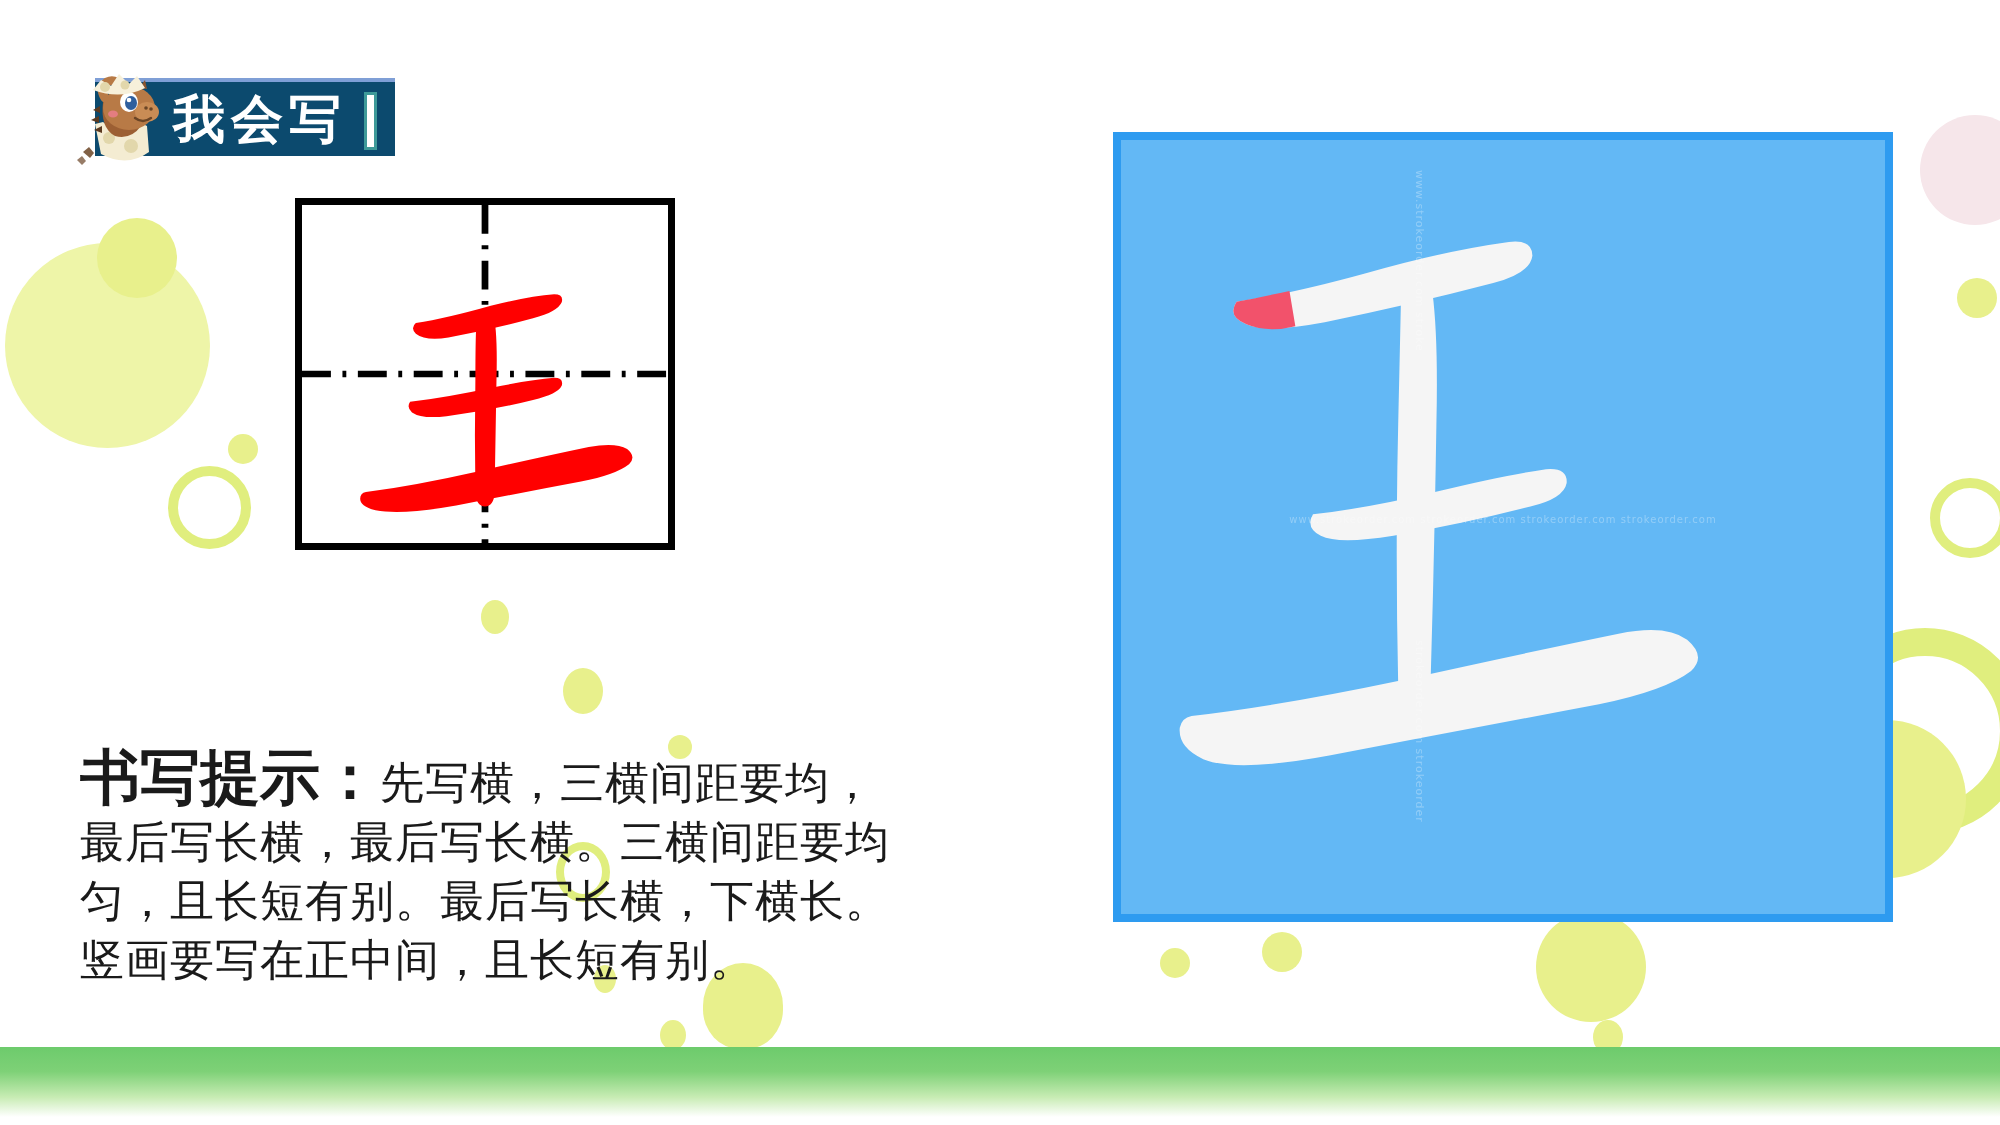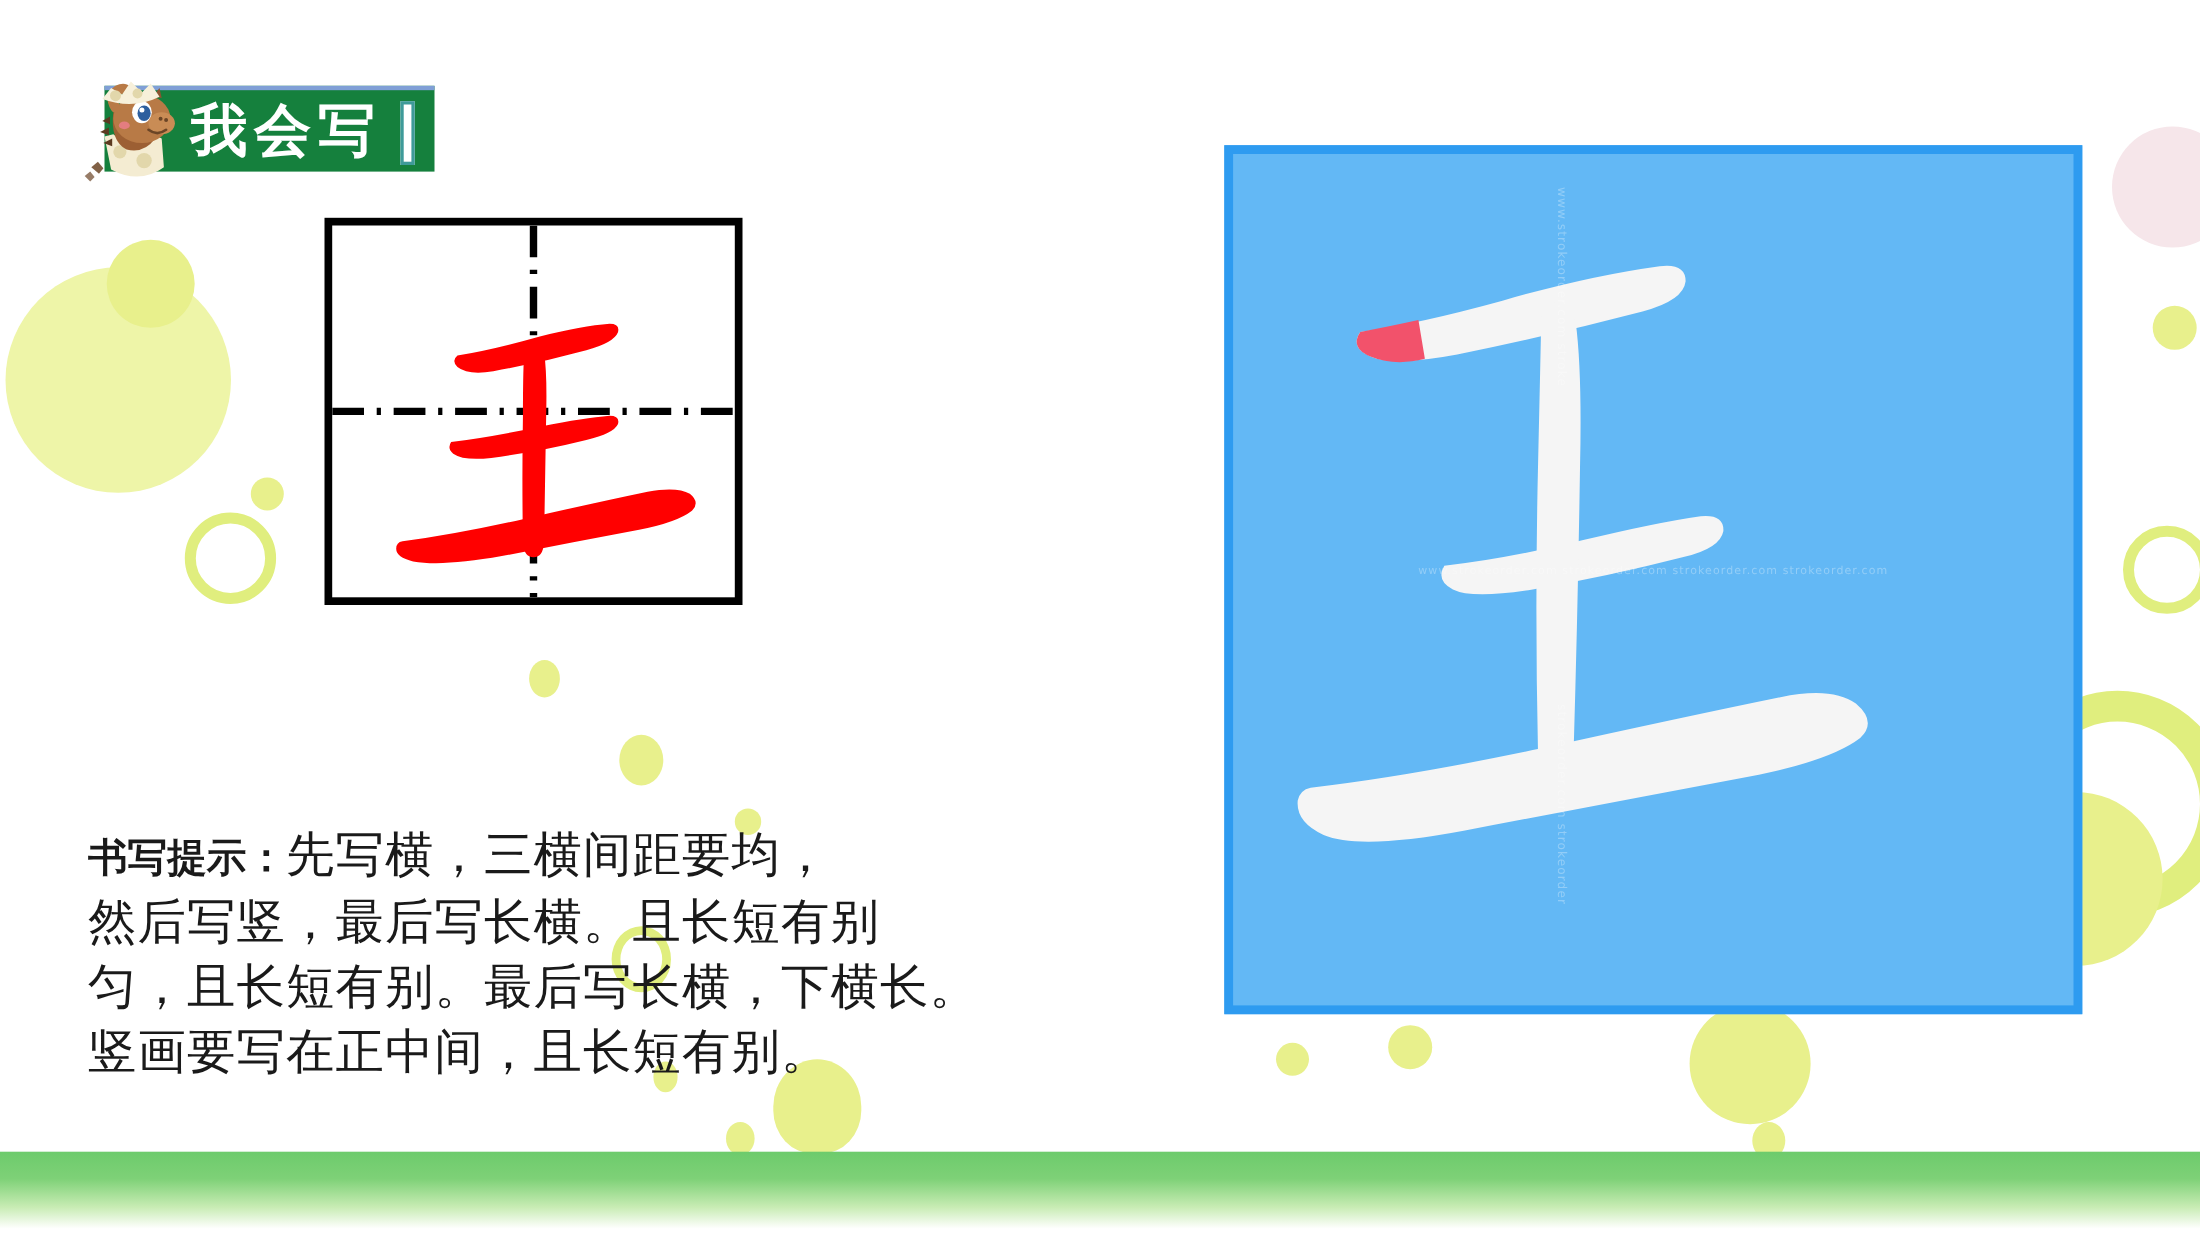--- a/index.html
+++ b/index.html
@@ -45,21 +45,21 @@
     position: absolute;
     left: 95px;
     top: 78px;
     z-index: 5;
     display: flex;
     align-items: stretch;
     height: 78px;
   }
   .banner {
     position: relative;
-    background: #15803d;
+    background: #0c4a6e;
     width: 300px;
     height: 78px;
     display: flex;
     align-items: center;
     box-sizing: border-box;
     padding-left: 78px;
     border-top: 4px solid #7f9fd6;
   }
   .banner-title {
     color: #ffffff;
@@ -126,21 +126,21 @@
     font-family: "Liberation Serif", "DejaVu Serif", serif;
     font-size: 44px;
     line-height: 59px;
     color: #1a1a1a;
     white-space: nowrap;
     letter-spacing: 1px;
   }
   .tips-label {
     font-family: Liberation Sans, sans-serif;
     font-weight: bold;
-    font-size: 36px;
+    font-size: 60px;
     letter-spacing: 0px;
     text-align: center;
   }
 
   
   .demo-panel {
     position: absolute;
     left: 1113px;
     top: 132px;
     width: 780px;
@@ -278,21 +278,21 @@
     <path d="M66 299 Q118 292 180 278 Q250 262 298 252 Q326 247 338 254
              Q348 262 340 270 Q326 281 290 288 Q226 300 160 313
              Q104 323 76 318 Q60 314 60 306 Q60 300 66 299 Z" fill="#ff0000"></path>
   </svg>
 </div>
 
 <div class="tips">
   <div class="tips-line">
     <span class="tips-label">书写提示：</span><span>先写横，三横间距要均，</span>
   </div>
-  <div class="tips-line">然后写竖，最后写长横。且长短有别</div>
+  <div class="tips-line">最后写长横，最后写长横。三横间距要均</div>
   <div class="tips-line">匀，且长短有别。最后写长横，下横长。</div>
   <div class="tips-line">竖画要写在正中间，且长短有别。</div>
 </div>
 
 <div class="demo-panel">
   <svg class="demo-char" viewBox="0 0 780 790">
 
     <path d="M118 165 Q170 158 250 136 Q330 113 396 104 Q420 101 420 118
              Q418 136 380 146 Q296 168 208 186 Q150 197 128 188
              Q108 180 118 165 Z" fill="#f5f5f5"></path>

